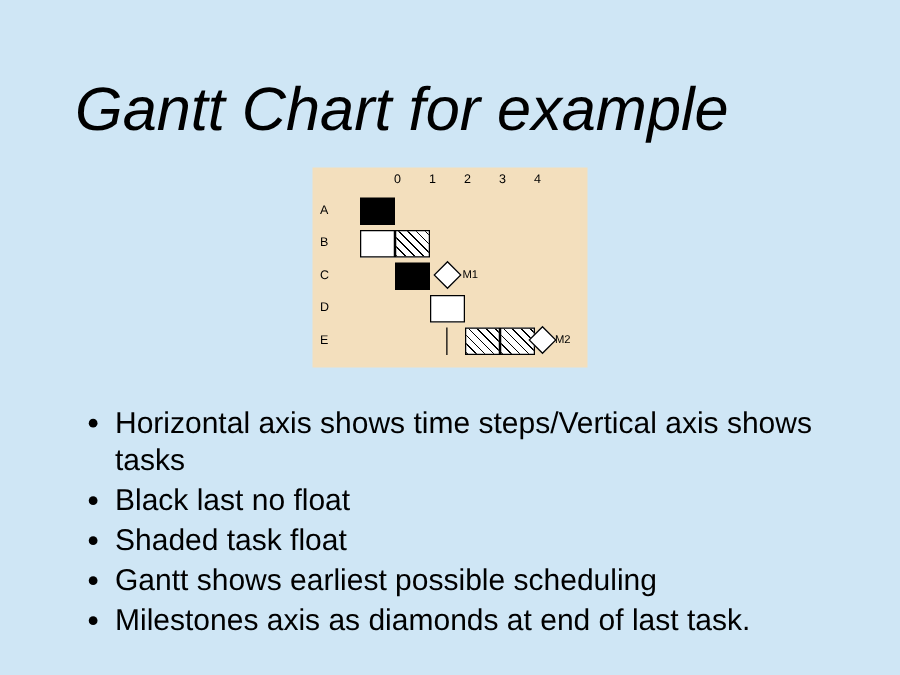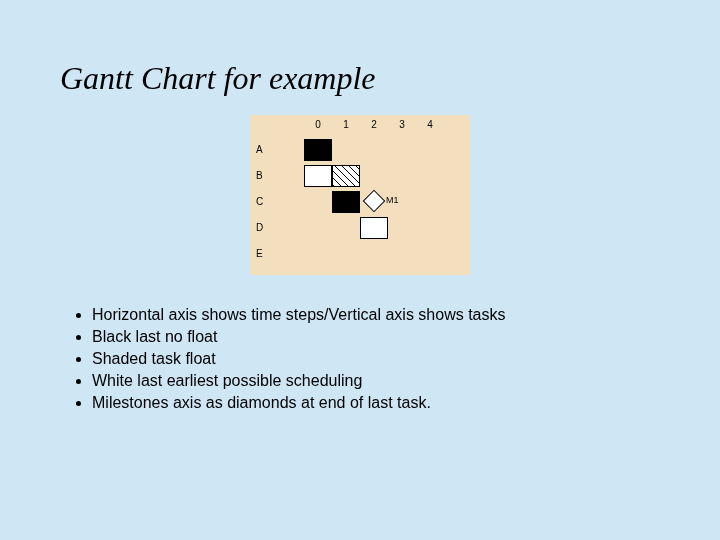--- a/index.html
+++ b/index.html
@@ -13,22 +13,22 @@
   }
   .slide {
     width: 720px;
     height: 540px;
     position: relative;
     box-sizing: border-box;
     padding: 40px 60px 40px 60px;
   }
   .title {
     font-style: italic;
-    font-size: 32px;
-    font-family: Liberation Serif, serif;
+    font-size: 49px;
+    font-family: Liberation Sans, sans-serif;
     margin: 20px 0 18px 0;
     font-weight: normal;
   }
   .chart-wrap {
     background: #f3dfbd;
     width: 220px;
     height: 160px;
     margin: 0 auto 30px auto;
     position: relative;
     font-family: Arial, sans-serif;
@@ -50,21 +50,21 @@
     left: 6px;
     font-size: 10px;
   }
   .task-labels div {
     height: 26px;
     line-height: 22px;
   }
   .grid {
     position: absolute;
     top: 22px;
-    left: 54px;
+    left: 38px;
   }
   .row {
     display: flex;
     height: 26px;
     align-items: center;
   }
   .cell {
     width: 28px;
     height: 22px;
     box-sizing: border-box;
@@ -99,21 +99,21 @@
     border: 1px solid #000;
     background: #fff;
     transform: rotate(45deg);
     position: absolute;
   }
   .ms-label {
     position: absolute;
     font-size: 9px;
   }
   ul.bullets {
-    font-size: 16px;
+    font-size: 24px;
     line-height: 1.25;
     margin: 0 0 0 10px;
     padding-left: 22px;
     font-family: Verdana, sans-serif;
   }
   ul.bullets li {
     margin: 2px 0;
   }
 </style>
 </head>
@@ -149,23 +149,34 @@
         <div class="cell"></div>
         <div class="cell black"></div>
         <div class="milestone" style="left:62px; top:4px;"></div>
         <div class="ms-label" style="left:82px; top:6px;">M1</div>
       </div>
       <div class="row">
         <div class="cell"></div>
         <div class="cell"></div>
         <div class="cell white"></div>
       </div>
+      <div class="row" style="position:relative;">
+        <div class="cell"></div>
+        <div class="cell"></div>
+        <div class="cell">
+            <div class="gap-line"></div>
+          </div>
+        <div class="cell hatch"></div>
+        <div class="cell hatch"></div>
+        <div class="milestone" style="left:138px; top:4px;"></div>
+        <div class="ms-label" style="left:156px; top:6px;">M2</div>
+      </div>
     </div>
   </div>
 
   <ul class="bullets">
     <li>Horizontal axis shows time steps/Vertical axis shows tasks</li>
     <li>Black last no float</li>
     <li>Shaded task float</li>
-    <li>White last earliest possible scheduling</li>
+    <li>Gantt shows earliest possible scheduling</li>
     <li>Milestones axis as diamonds at end of last task.</li>
   </ul>
 </div>
 
 </body></html>

